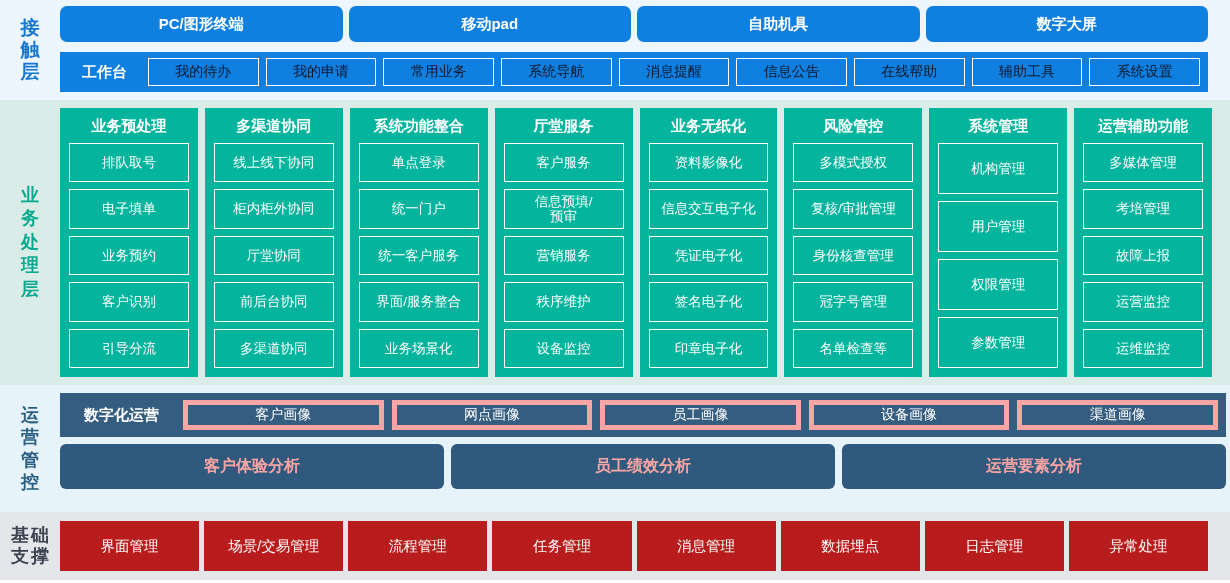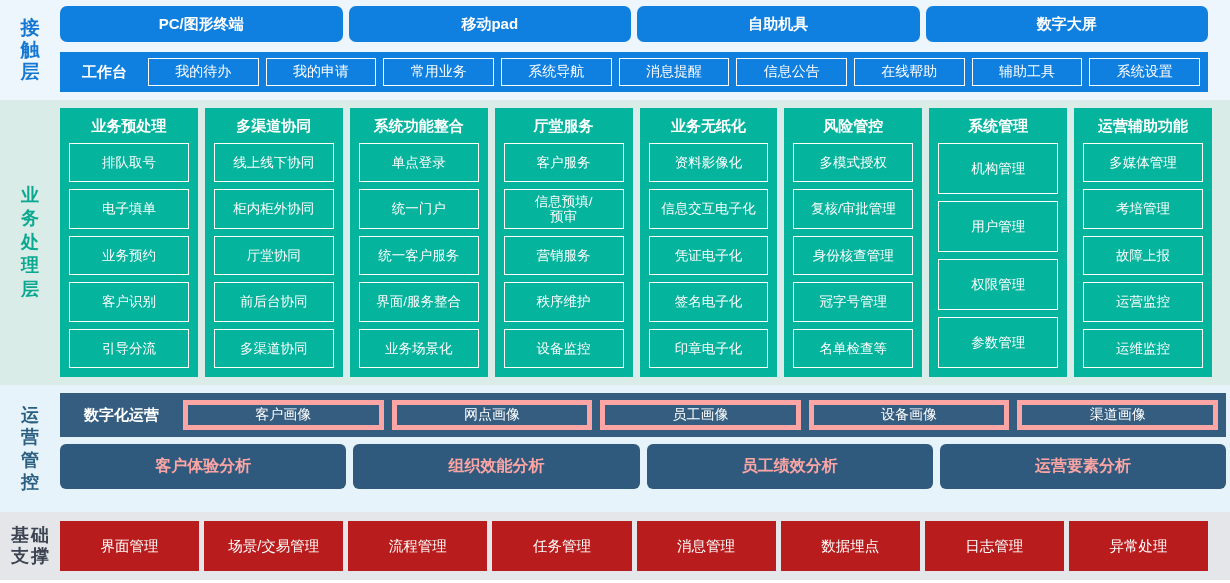--- a/index.html
+++ b/index.html
@@ -42,21 +42,21 @@
     padding: 0 8px;
     gap: 7px;
   }
   .workbench-title {
     color: #ffffff; font-size: 15px; font-weight: bold;
     padding: 0 14px; white-space: nowrap;
   }
   .wb-item {
     flex: 1 1 0;
     border: 1px solid #ffffff;
-    color: #ffffff; font-size: 14px;
+    color: #0f172a; font-size: 14px;
     height: 28px;
     display: flex; align-items: center; justify-content: center;
     white-space: nowrap;
   }
 
   
   #layer-business { height: 285px; background: #d9ece7; }
   #layer-business .layer-label { color: #0aa98f; font-size: 18px; }
   #layer-business .layer-label .vert-label span { display:block; line-height:1.3; }
   .biz-cols {
@@ -283,21 +283,20 @@
         <div class="portrait-bar">
           <div class="portrait-title">数字化运营</div>
           <div class="portrait-item">客户画像</div>
           <div class="portrait-item">网点画像</div>
           <div class="portrait-item">员工画像</div>
           <div class="portrait-item">设备画像</div>
           <div class="portrait-item">渠道画像</div>
         </div>
         <div class="analysis-row">
           <div class="analysis-item">客户体验分析</div>
-          <div class="analysis-item">组织效能分析</div>
           <div class="analysis-item">员工绩效分析</div>
           <div class="analysis-item">运营要素分析</div>
         </div>
       </div>
     </div>
   </section>
 
   <section class="layer" id="layer-foundation">
     <div class="layer-label">
       <div class="found-grid-label">

